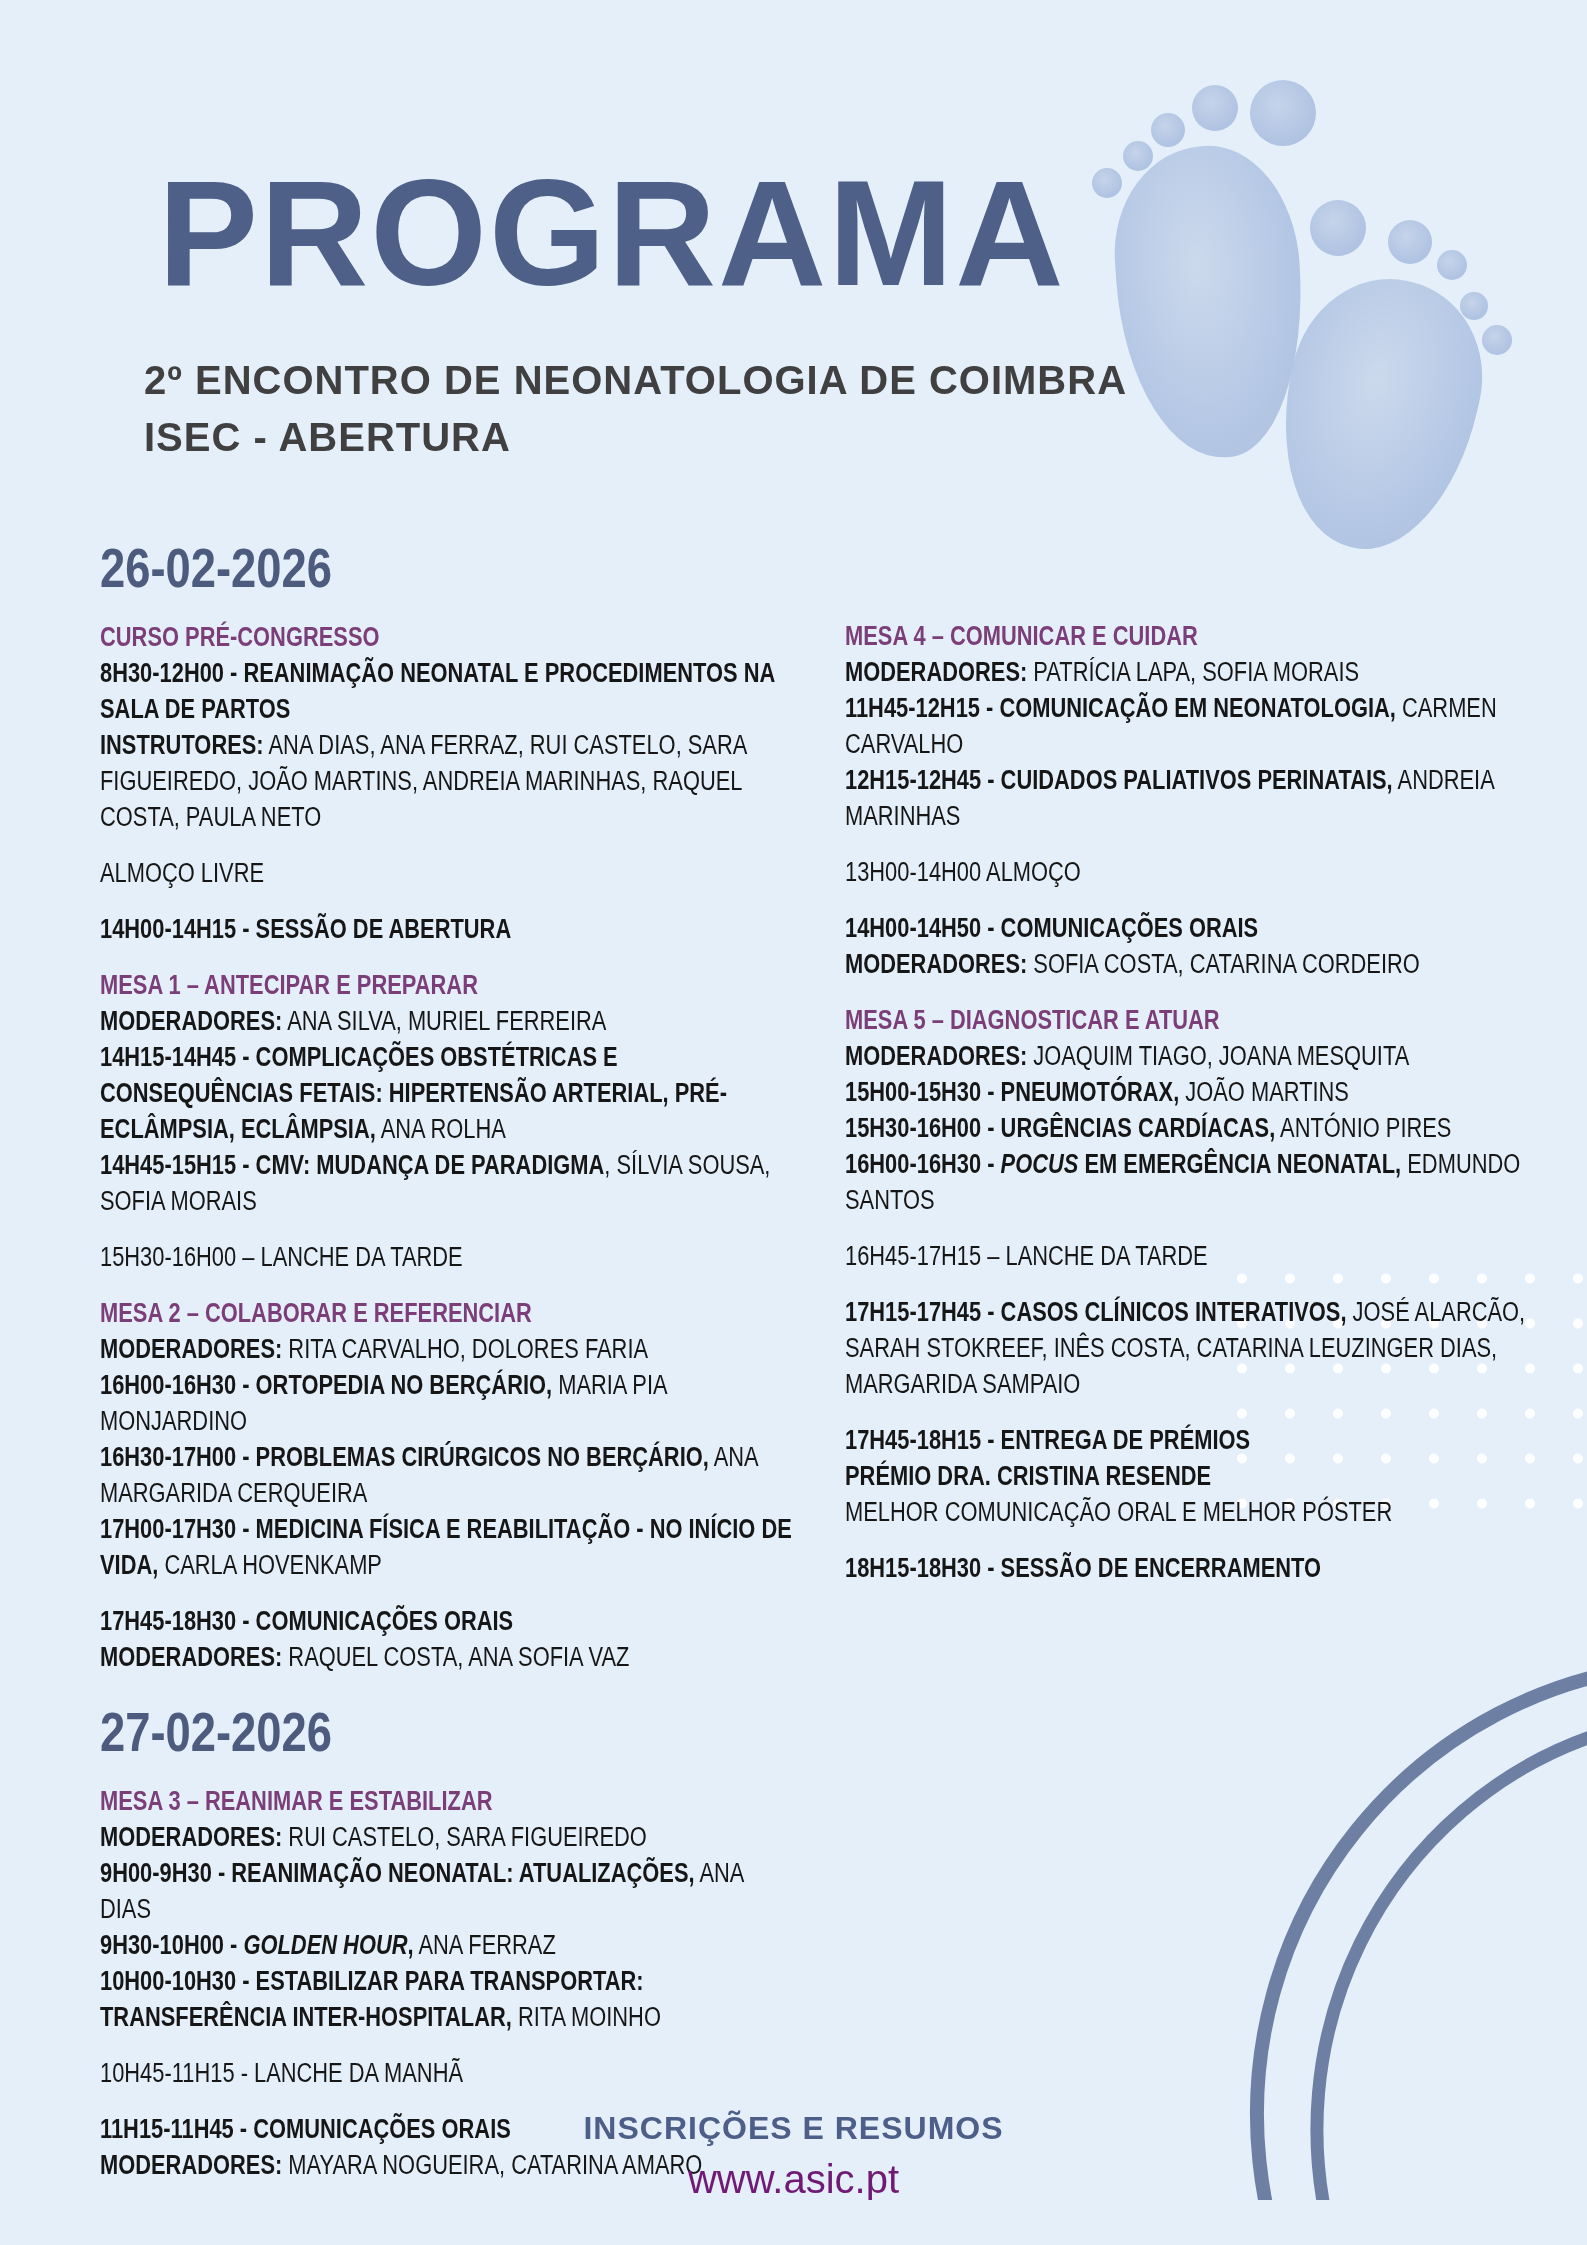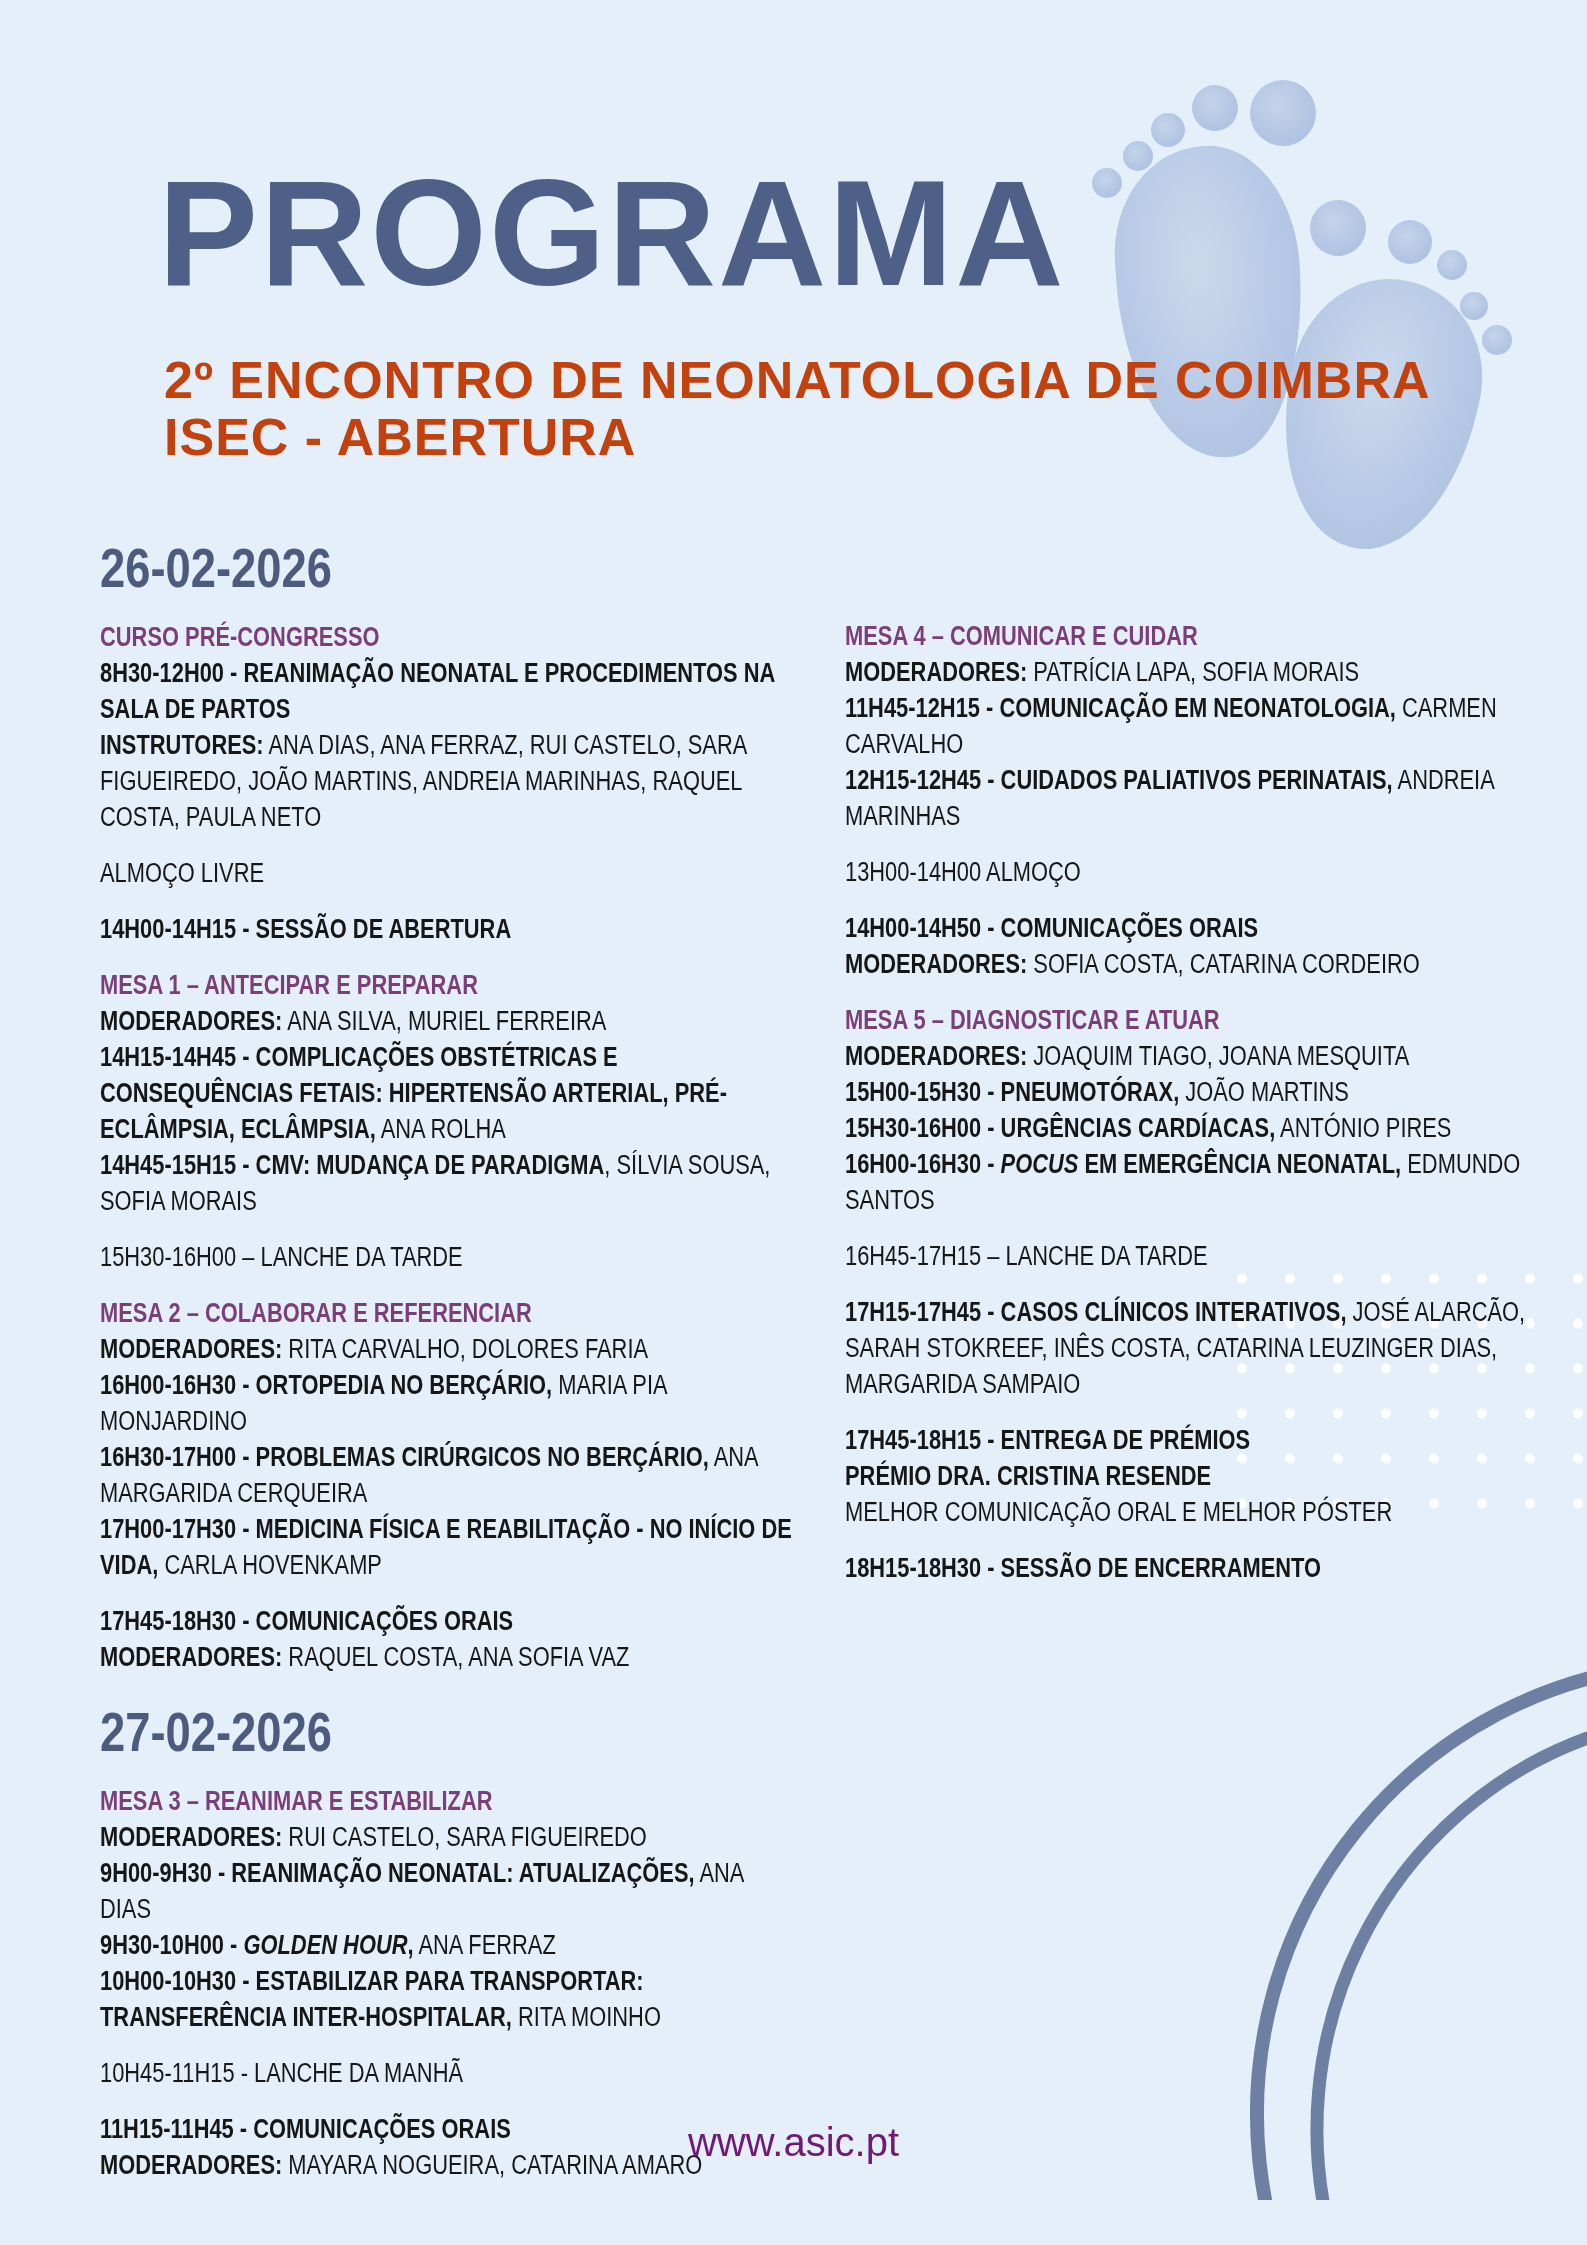--- a/index.html
+++ b/index.html
@@ -40,23 +40,23 @@
     background-size:48px 45px;
   }
 
   
   .main-title{
     position:absolute;left:158px;top:158px;margin:0;
     font-size:150px;font-weight:bold;letter-spacing:2px;
     color:#4e5f88;line-height:1;white-space:nowrap;
   }
   .subtitle{
-    position:absolute;left:164px;top:352px;
-    font-size:52px;font-weight:bold;letter-spacing:1px;
-    color:#c2410c;line-height:57px;white-space:nowrap;
+    position:absolute;left:144px;top:352px;
+    font-size:40px;font-weight:bold;letter-spacing:1px;
+    color:#404040;line-height:57px;white-space:nowrap;
   }
 
   
   .col{
     position:absolute;width:855px;
     transform:scaleX(0.81);transform-origin:left top;
     font-size:27px;line-height:36px;color:#161616;
   }
   .col-left{left:100px;top:537px;}
   .col-right{left:845px;top:618px;}
@@ -201,16 +201,17 @@
         <p><span class="b">17H45-18H15 - ENTREGA DE PRÉMIOS</span></p>
         <p><span class="b">PRÉMIO DRA. CRISTINA RESENDE</span></p>
         <p><span>MELHOR COMUNICAÇÃO ORAL E MELHOR PÓSTER</span></p>
       </div>
       <div class="block">
         <p><span class="b">18H15-18H30 - SESSÃO DE ENCERRAMENTO</span></p>
       </div>
     </div>
 
   <div class="footer">
+    <p class="footer-heading">INSCRIÇÕES E RESUMOS</p>
     <a class="footer-url">www.asic.pt</a>
   </div>
 
 </div>
 
 </body></html>

